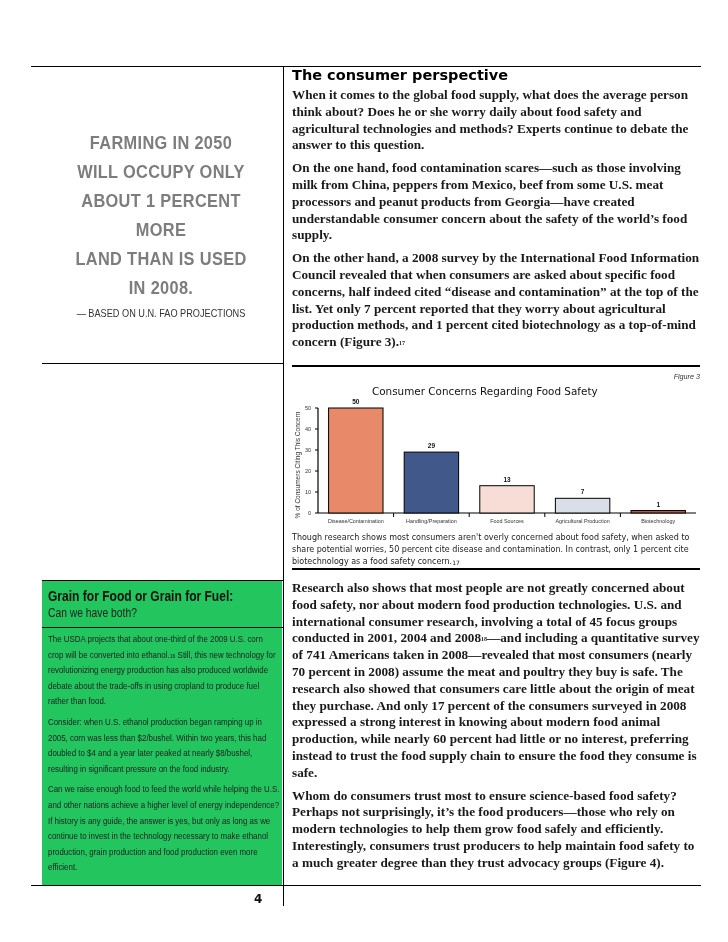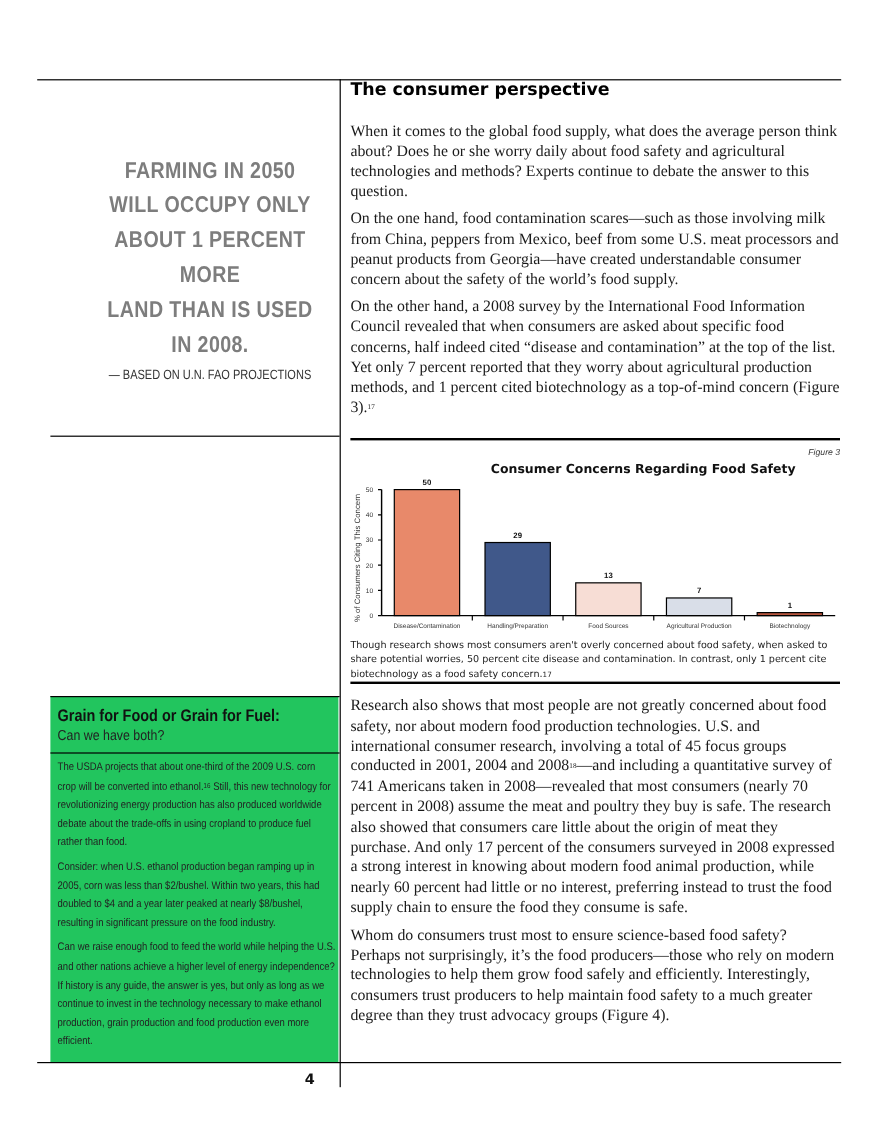--- a/index.html
+++ b/index.html
@@ -3,33 +3,33 @@
 <meta charset="utf-8">
 <style>
   html, body { margin:0; padding:0; background:#fff; }
   body { width:728px; height:942px; position:relative; overflow:hidden; font-family:"Liberation Serif", serif; color:#1a1a1a; }
   .abs { position:absolute; }
   .hline { position:absolute; height:1px; background:#000; }
   .vline { position:absolute; width:1px; background:#000; }
   .thick { height:2px; background:#000; position:absolute; }
 
   
-  .pullquote { left:56px; top:128px; width:238px; text-align:center; font-family:"Liberation Sans", sans-serif; color:#7d7d7d; }
+  .pullquote { left:42px; top:128px; width:238px; text-align:center; font-family:"Liberation Sans", sans-serif; color:#7d7d7d; }
   .pq-line { font-weight:bold; font-size:19px; line-height:29px; letter-spacing:0.4px; transform:scaleX(0.86); }
   .pq-src { font-size:11.2px; line-height:14px; margin-top:4px; transform:scaleX(0.82); color:#333; }
 
   
   .right { left:292px; width:408px; }
   .h2 { font-family:"DejaVu Sans", sans-serif; font-weight:bold; font-size:14.5px; line-height:18px; color:#000; }
-  .body-p { font-size:13.2px; line-height:16.8px; margin:0 0 6px 0; color:#1a1a1a; }
+  .body-p { font-size:13.2px; line-height:16.8px; margin:0 0 6px 0; color:#1a1a1a;font-weight:bold; }
   sup { font-size:6px; vertical-align:top; position:relative; top:1px; }
 
   
   .fig-label { font-family:"Liberation Sans", sans-serif; font-style:italic; font-size:7.2px; text-align:right; color:#333; }
-  .fig-title { font-family:"DejaVu Sans", sans-serif; font-weight:bold; font-size:10.4px; text-align:center; color:#111; }
+  .fig-title { font-family:"DejaVu Sans", sans-serif; font-weight:normal; font-size:10.4px; text-align:left; color:#111; }
   .caption { font-family:"DejaVu Sans", sans-serif; font-size:8px; line-height:12px; color:#222; }
 
   
   .box { left:42px; top:580px; width:240px; height:305px; background:#22c55e; }
   .box-title { font-family:"Liberation Sans", sans-serif; font-weight:bold; font-size:14px; color:#111; transform:scaleX(0.86); transform-origin:left; white-space:nowrap; }
   .box-sub { font-family:"Liberation Sans", sans-serif; font-size:12px; color:#222; transform:scaleX(0.86); transform-origin:left; white-space:nowrap; }
   .box-p { font-family:"Liberation Sans", sans-serif; font-size:9.2px; line-height:15.6px; color:#222; margin:0 0 5px 0; width:270px; transform:scaleX(0.86); transform-origin:left; }
 
   .pagenum { font-family:"DejaVu Sans", sans-serif; font-weight:bold; font-size:12px; color:#111; }
 </style>
@@ -44,21 +44,21 @@
 <div class="abs pullquote">
   <div class="pq-line">FARMING IN 2050</div>
   <div class="pq-line">WILL OCCUPY ONLY</div>
   <div class="pq-line">ABOUT 1 PERCENT MORE</div>
   <div class="pq-line">LAND THAN IS USED</div>
   <div class="pq-line">IN 2008.</div>
   <div class="pq-src">— BASED ON U.N. FAO PROJECTIONS</div>
 </div>
 
 <div class="abs right" style="top:66px;">
-  <div class="h2" style="margin-bottom:17px;">The consumer perspective</div>
+  <div class="h2" style="margin-bottom:3px;">The consumer perspective</div>
   <p class="body-p">When it comes to the global food supply, what does the average person think about? Does he or she worry daily about food safety and agricultural technologies and methods? Experts continue to debate the answer to this question.</p>
   <p class="body-p">On the one hand, food contamination scares—such as those involving milk from China, peppers from Mexico, beef from some U.S. meat processors and peanut products from Georgia—have created understandable consumer concern about the safety of the world’s food supply.</p>
   <p class="body-p"><span>On the other hand, a 2008 survey by the International Food Information Council revealed that when consumers are asked about specific food concerns, half indeed cited “disease and contamination” at the top of the list. Yet only 7 percent reported that they worry about agricultural production methods, and 1 percent cited biotechnology as a top-of-mind concern (Figure 3).</span><sup>17</sup></p>
 </div>
 
 <div class="thick" style="left:292px; top:365px; width:408px;"></div>
 
 <div class="abs fig-label" style="left:292px; top:372px; width:408px;">Figure 3</div>
 <div class="abs fig-title" style="left:292px; top:385px; width:408px; padding-left:80px; box-sizing:border-box;">Consumer Concerns Regarding Food Safety</div>
 

